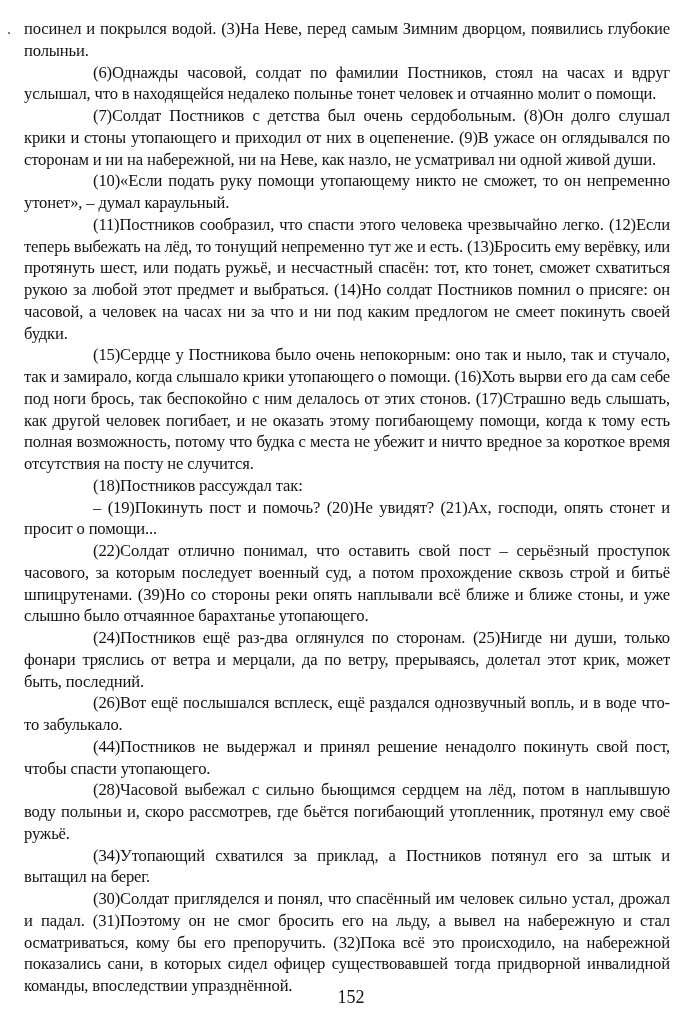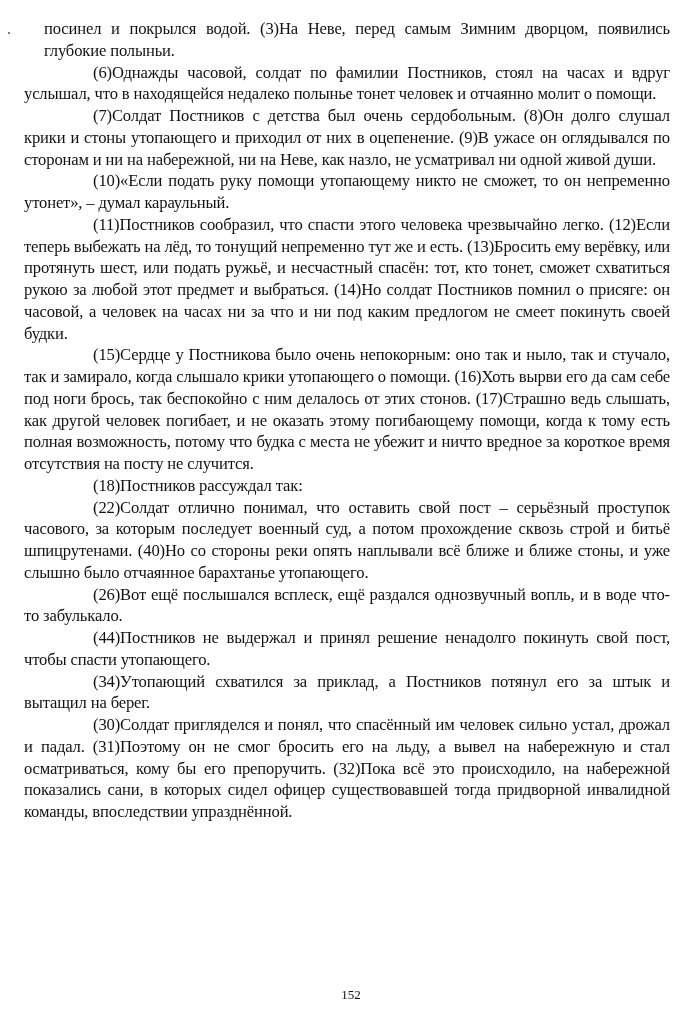--- a/index.html
+++ b/index.html
@@ -26,30 +26,29 @@
     letter-spacing: -0.15px;
   }
   .para {
     margin: 0;
     text-indent: 69px;
     text-align: justify;
     hyphens: manual;
   }
   .para.noindent {
     text-indent: 0;
-    margin-left: 20px;
   }
   .page-number {
     position: absolute;
     top: 987px;
     left: 0;
     width: 692px;
     text-align: center;
     font-family: "Liberation Serif", "DejaVu Serif", serif;
-    font-size: 13px;
+    font-size: 18px;
     color: #111111;
     padding-left: 10px;
     box-sizing: border-box;
   }
   .speck {
     position: absolute;
     left: 8px;
     top: 32px;
     width: 2px;
     height: 2px;
@@ -63,21 +62,24 @@
 <div class="speck"></div>
 
 <div class="page">
   <p class="para noindent">посинел и покрылся водой. (3)На Неве, перед самым Зимним дворцом, появились глубокие полыньи.</p>
   <p class="para">(6)Однажды часовой, солдат по фамилии Постников, стоял на часах и вдруг услышал, что в находящейся недалеко полынье тонет человек и отчаянно молит о помощи.</p>
   <p class="para">(7)Солдат Постников с детства был очень сердобольным. (8)Он долго слушал крики и стоны утопающего и приходил от них в оцепенение. (9)В ужасе он оглядывался по сторонам и ни на набережной, ни на Неве, как назло, не усматривал ни одной живой души.</p>
   <p class="para">(10)«Если подать руку помощи утопающему никто не сможет, то он непременно уто­нет», – думал караульный.</p>
   <p class="para">(11)Постников сообразил, что спасти этого человека чрезвычайно легко. (12)Если те­перь выбежать на лёд, то тонущий непременно тут же и есть. (13)Бросить ему верёвку, или протянуть шест, или подать ружьё, и несчастный спасён: тот, кто тонет, сможет схватиться рукою за любой этот предмет и выбраться. (14)Но солдат Постников помнил о присяге: он часовой, а человек на часах ни за что и ни под каким предлогом не смеет покинуть своей будки.</p>
   <p class="para">(15)Сердце у Постникова было очень непокорным: оно так и ныло, так и стучало, так и замирало, когда слышало крики утопающего о помощи. (16)Хоть вырви его да сам себе под ноги брось, так беспокойно с ним делалось от этих стонов. (17)Страшно ведь слышать, как другой человек погибает, и не оказать этому погибающему помощи, когда к тому есть полная возможность, потому что будка с места не убежит и ничто вредное за короткое время отсут­ствия на посту не случится.</p>
   <p class="para">(18)Постников рассуждал так:</p>
-  <p class="para">(22)Солдат отлично понимал, что оставить свой пост – серьёзный проступок часового, за которым последует военный суд, а потом прохождение сквозь строй и битьё шпицрутена­ми. (40)Но со стороны реки опять наплывали всё ближе и ближе стоны, и уже слышно было отчаянное барахтанье утопающего.</p>
+  <p class="para">– (19)Покинуть пост и помочь? (20)Не увидят? (21)Ах, господи, опять стонет и просит о помощи...</p>
+  <p class="para">(22)Солдат отлично понимал, что оставить свой пост – серьёзный проступок часового, за которым последует военный суд, а потом прохождение сквозь строй и битьё шпицрутена­ми. (39)Но со стороны реки опять наплывали всё ближе и ближе стоны, и уже слышно было отчаянное барахтанье утопающего.</p>
+  <p class="para">(24)Постников ещё раз-два оглянулся по сторонам. (25)Нигде ни души, только фонари тряслись от ветра и мерцали, да по ветру, прерываясь, долетал этот крик, может быть, по­следний.</p>
   <p class="para">(26)Вот ещё послышался всплеск, ещё раздался однозвучный вопль, и в воде что-то забулькало.</p>
   <p class="para">(44)Постников не выдержал и принял решение ненадолго покинуть свой пост, чтобы спасти утопающего.</p>
+  <p class="para">(28)Часовой выбежал с сильно бьющимся сердцем на лёд, потом в наплывшую воду полыньи и, скоро рассмотрев, где бьётся погибающий утопленник, протянул ему своё ружьё.</p>
   <p class="para">(34)Утопающий схватился за приклад, а Постников потянул его за штык и вытащил на берег.</p>
   <p class="para">(30)Солдат пригляделся и понял, что спасённый им человек сильно устал, дрожал и падал. (31)Поэтому он не смог бросить его на льду, а вывел на набережную и стал осматри­ваться, кому бы его препоручить. (32)Пока всё это происходило, на набережной показались сани, в которых сидел офицер существовавшей тогда придворной инвалидной команды, впо­следствии упразднённой.</p>
 
 </div>
 
 <div class="page-number">152</div>
 
 </body></html>

